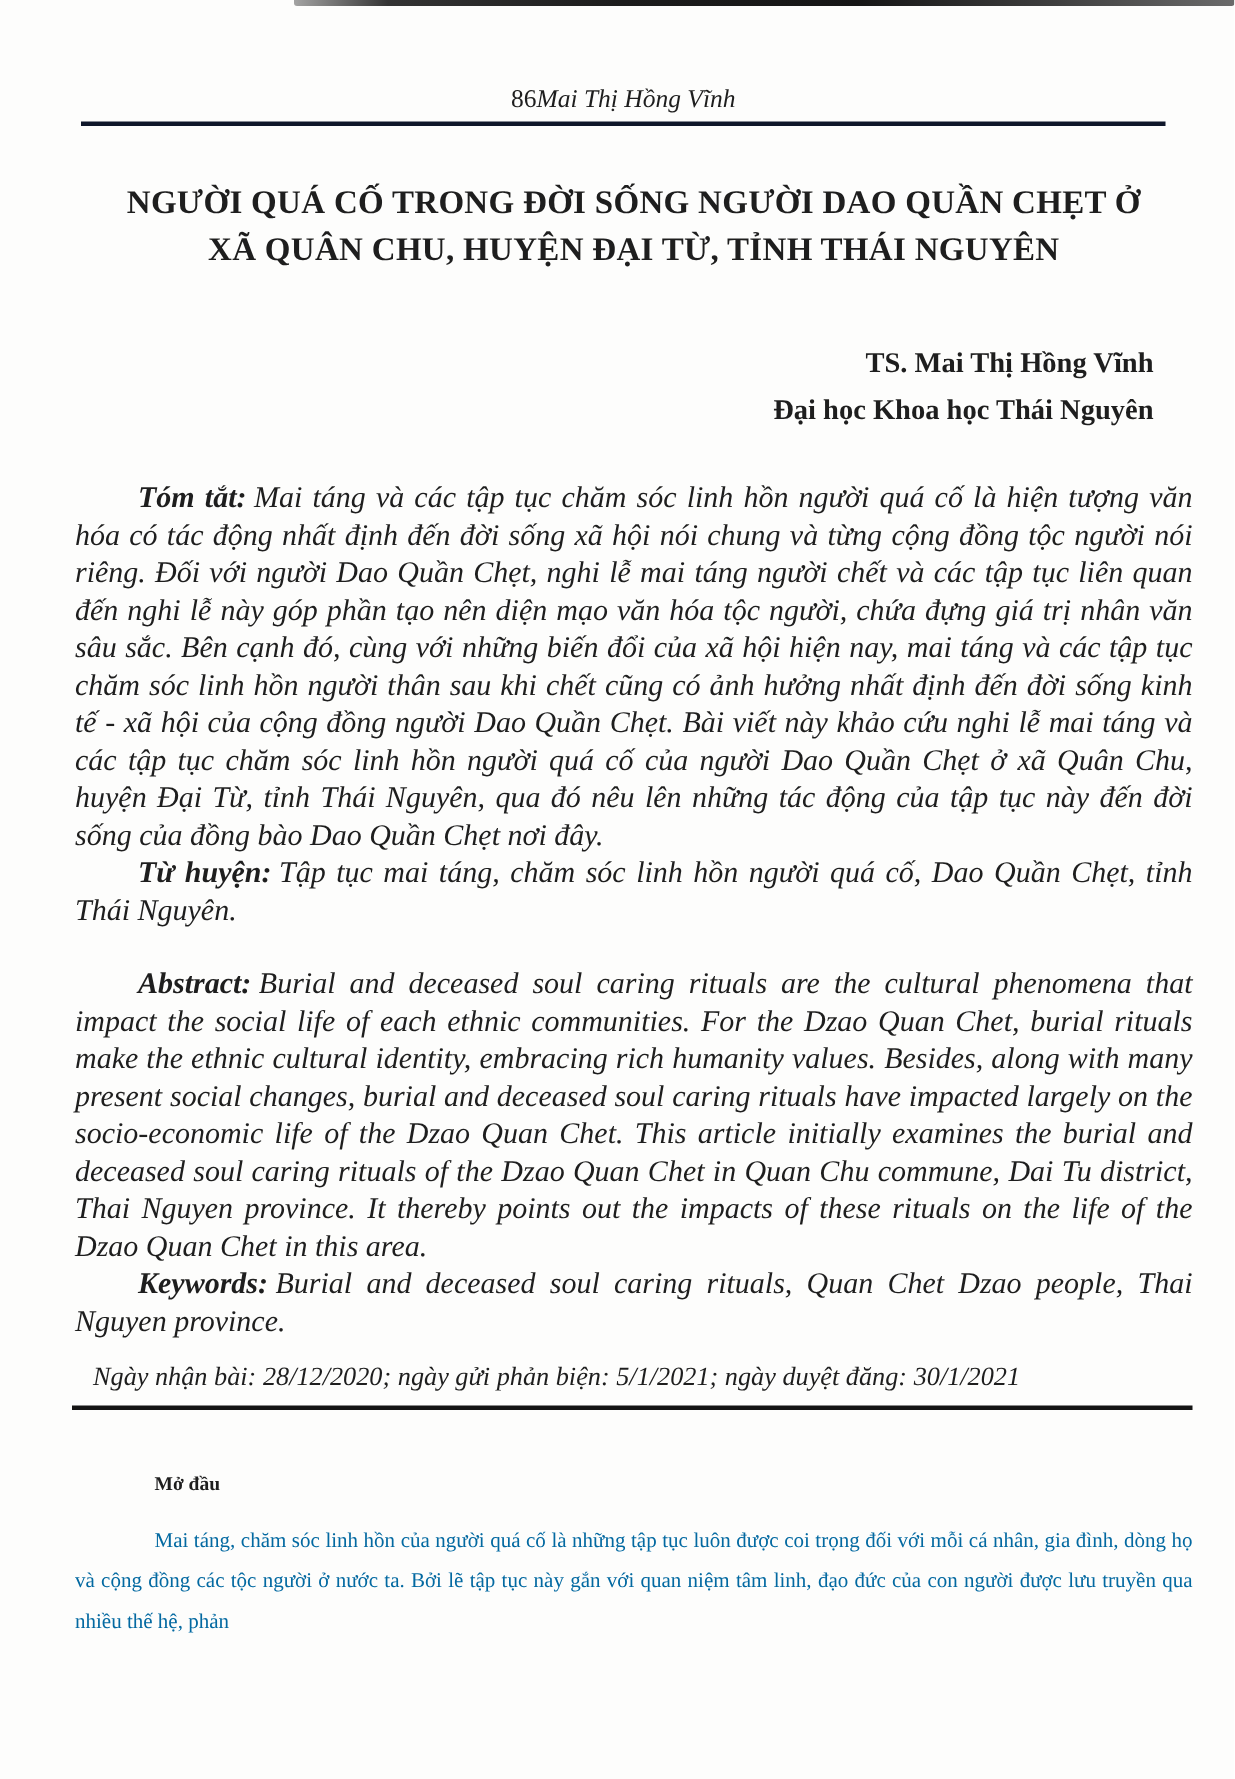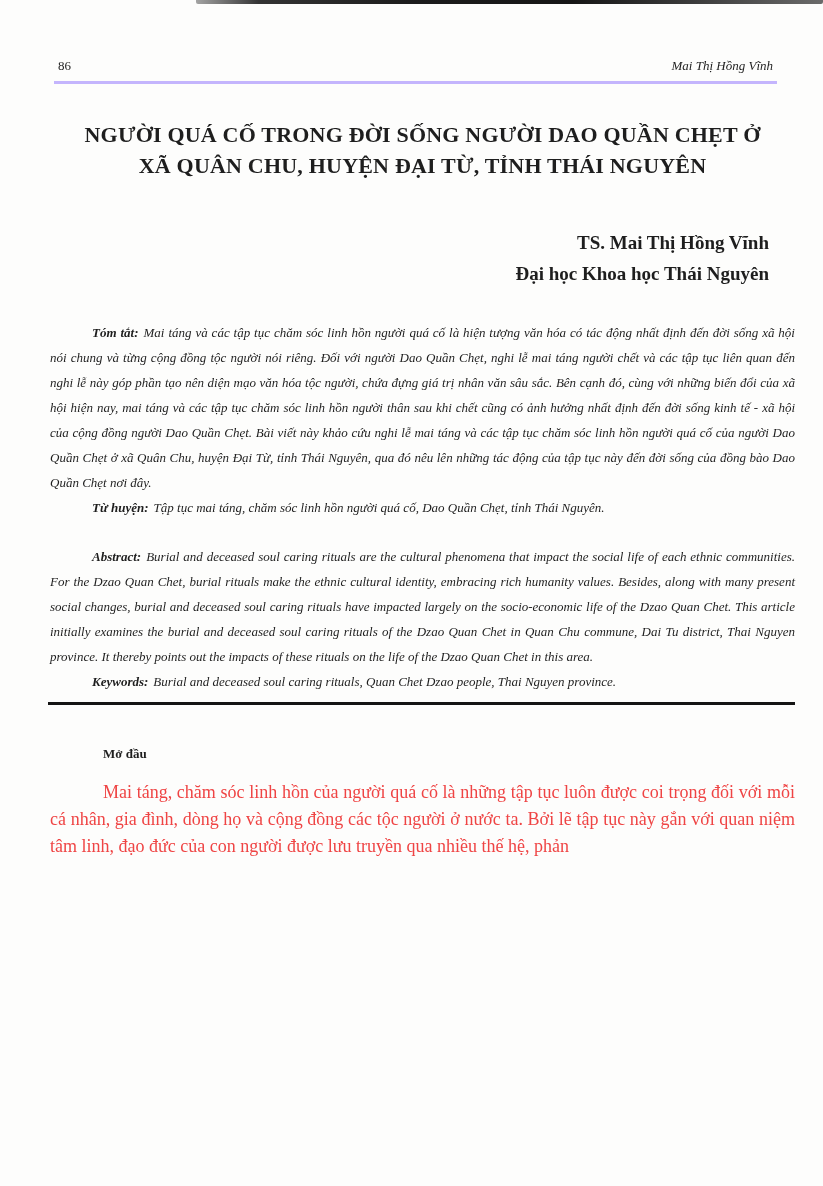--- a/index.html
+++ b/index.html
@@ -16,25 +16,25 @@
   .scan-artifact {
     position:absolute; top:0; left:196px; right:0; height:4px;
     background:linear-gradient(90deg,
       rgba(90,90,90,.55) 0%, rgba(30,30,30,.9) 10%,
       #1c1c1c 35%, #161616 60%, rgba(40,40,40,.9) 80%, rgba(70,70,70,.8) 100%);
     border-radius:0 0 2px 2px;
   }
   .content { position:absolute; left:50px; right:28px; top:0; }
 
   .header {
-    display:flex; justify-content:space-between; align-items:flex-end;
+    display:flex; justify-content:center; align-items:flex-end;
     margin:55px 18px 0 4px;
     padding:0 4px 5px 4px;
-    border-bottom:3px solid #c4b5fd;
-    font-size:13px; line-height:21px;
+    border-bottom:3px solid #0f172a;
+    font-size:17px; line-height:21px;
   }
   .page-number { font-style:normal; }
   .running-author { font-style:italic; }
 
   .article-title {
     margin-top:35px;
     text-align:center;
     font-weight:bold;
     font-size:22px; line-height:31px;
     letter-spacing:.2px;
@@ -43,21 +43,21 @@
     margin-top:46px;
     text-align:right;
     font-weight:bold;
     font-size:19px; line-height:31px;
     padding-right:26px;
   }
 
   .para {
     margin:0;
     font-style:italic;
-    font-size:13px; line-height:25px;
+    font-size:20px; line-height:25px;
     text-align:justify;
     text-indent:42px;
   }
   .para-label { font-weight:bold; }
   .para-text { margin-left:5px; }
 
   .abstract-vi { margin-top:31px; }
   .keywords-vi { margin-top:0; }
   .abstract-en { margin-top:24px; }
   .keywords-en { }
@@ -76,24 +76,24 @@
   }
 
   .section-heading {
     margin-top:37px;
     font-weight:bold;
     font-size:13px; line-height:24px;
     padding-left:53px;
   }
   .body-para {
     margin:13px 0 0 0;
-    font-size:18px; line-height:27px;
+    font-size:14px; line-height:27px;
     text-align:justify;
     text-indent:53px;
-    color:#ef4444;
+    color:#0369a1;
   }
 </style>
 </head>
 <body>
 
 <div class="page">
 
   <div class="scan-artifact"></div>
 
   <div class="content">
@@ -114,20 +114,21 @@
     </div>
 
     <p class="para abstract-vi"><span class="para-label">Tóm tắt:</span><span class="para-text">Mai táng và các tập tục chăm sóc linh hồn người quá cố là hiện tượng văn hóa có tác động nhất định đến đời sống xã hội nói chung và từng cộng đồng tộc người nói riêng. Đối với người Dao Quần Chẹt, nghi lễ mai táng người chết và các tập tục liên quan đến nghi lễ này góp phần tạo nên diện mạo văn hóa tộc người, chứa đựng giá trị nhân văn sâu sắc. Bên cạnh đó, cùng với những biến đổi của xã hội hiện nay, mai táng và các tập tục chăm sóc linh hồn người thân sau khi chết cũng có ảnh hưởng nhất định đến đời sống kinh tế - xã hội của cộng đồng người Dao Quần Chẹt. Bài viết này khảo cứu nghi lễ mai táng và các tập tục chăm sóc linh hồn người quá cố của người Dao Quần Chẹt ở xã Quân Chu, huyện Đại Từ, tỉnh Thái Nguyên, qua đó nêu lên những tác động của tập tục này đến đời sống của đồng bào Dao Quần Chẹt nơi đây.</span></p>
 
     <p class="para keywords-vi"><span class="para-label">Từ huyện:</span><span class="para-text">Tập tục mai táng, chăm sóc linh hồn người quá cố, Dao Quần Chẹt, tỉnh Thái Nguyên.</span></p>
 
     <p class="para abstract-en"><span class="para-label">Abstract:</span><span class="para-text">Burial and deceased soul caring rituals are the cultural phenomena that impact the social life of each ethnic communities. For the Dzao Quan Chet, burial rituals make the ethnic cultural identity, embracing rich humanity values. Besides, along with many present social changes, burial and deceased soul caring rituals have impacted largely on the socio-economic life of the Dzao Quan Chet. This article initially examines the burial and deceased soul caring rituals of the Dzao Quan Chet in Quan Chu commune, Dai Tu district, Thai Nguyen province.  It thereby points out the impacts of these rituals on the life of the Dzao Quan Chet in this area.</span></p>
 
     <p class="para keywords-en"><span class="para-label">Keywords:</span><span class="para-text">Burial and deceased soul caring rituals, Quan Chet Dzao people, Thai Nguyen province.</span></p>
 
+    <div class="dates-line">Ngày nhận bài: 28/12/2020; ngày gửi phản biện: 5/1/2021; ngày duyệt đăng: 30/1/2021</div>
 
     <div class="section-rule"></div>
 
     <div class="section-heading">Mở đầu</div>
 
     <p class="body-para">Mai táng, chăm sóc linh hồn của người quá cố là những tập tục luôn được coi trọng đối với mỗi cá nhân, gia đình, dòng họ và cộng đồng các tộc người ở nước ta. Bởi lẽ tập tục này gắn với quan niệm tâm linh, đạo đức của con người được lưu truyền qua nhiều thế hệ, phản</p>
 
   </div>
 </div>
 

